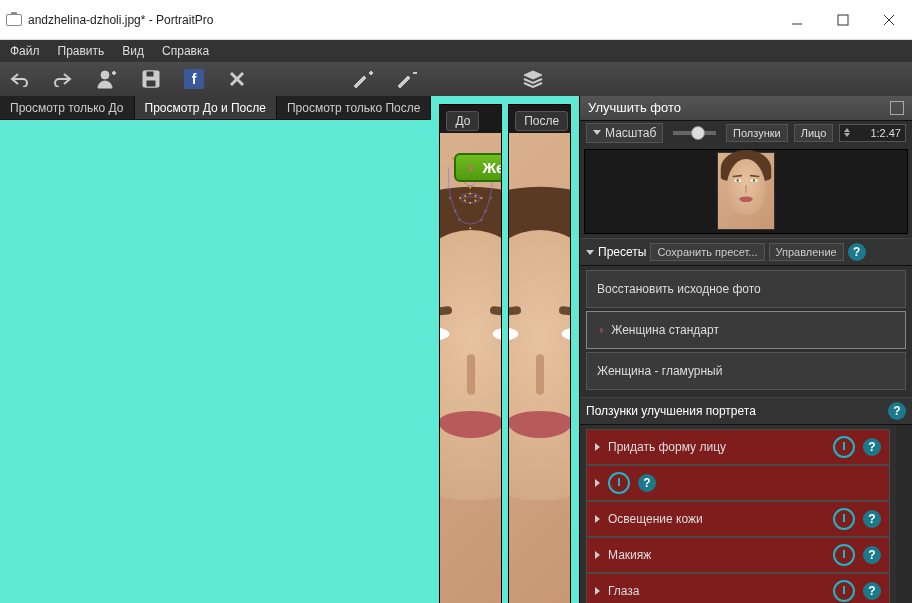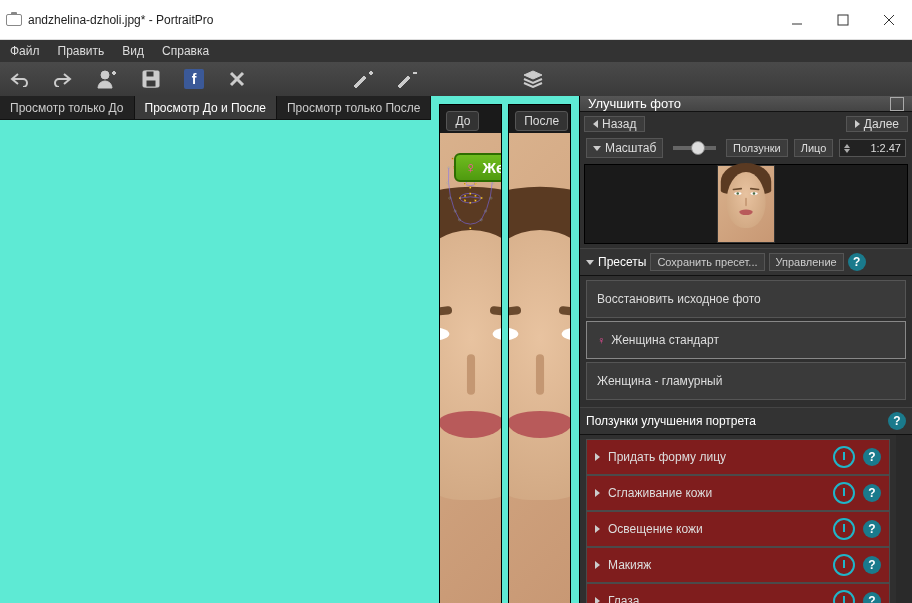--- a/index.html
+++ b/index.html
@@ -287,31 +287,20 @@
         </div>
       </div>
     </div>
   </div>
 
   <div class="rightcol">
     <div class="rHeader">
       <span>Улучшить фото</span>
       <span class="sq"></span>
     </div>
-    <div class="navrow">
-      <div class="navbtn">
-          <span class="triL"></span>
-          <span>Назад</span>
-        </div>
-      <div class="navspacer"></div>
-      <div class="navbtn">
-          <span class="triR"></span>
-          <span>Далее</span>
-        </div>
-    </div>
     <div class="scaleRow">
       <div class="dropBtn">
           <span class="tri"></span>
           <span>Масштаб</span>
         </div>
       <div class="slider">
           <div class="knob"></div>
         </div>
       <div class="pill">Ползунки</div>
       <div class="pill">Лицо</div>
@@ -366,21 +355,20 @@
     <div style="display:flex;">
       <div class="sliderList" style="flex:1">
         <div class="sRow">
             <span class="triR"></span>
             <span class="sLbl">Придать форму лицу</span>
             <span class="pwr"></span>
             <span class="help">?</span>
           </div>
         <div class="sRow">
             <span class="triR"></span>
-            <span class="sLbl">Сглаживание кожи</span>
             <span class="pwr"></span>
             <span class="help">?</span>
           </div>
         <div class="sRow">
             <span class="triR"></span>
             <span class="sLbl">Освещение кожи</span>
             <span class="pwr"></span>
             <span class="help">?</span>
           </div>
         <div class="sRow">

